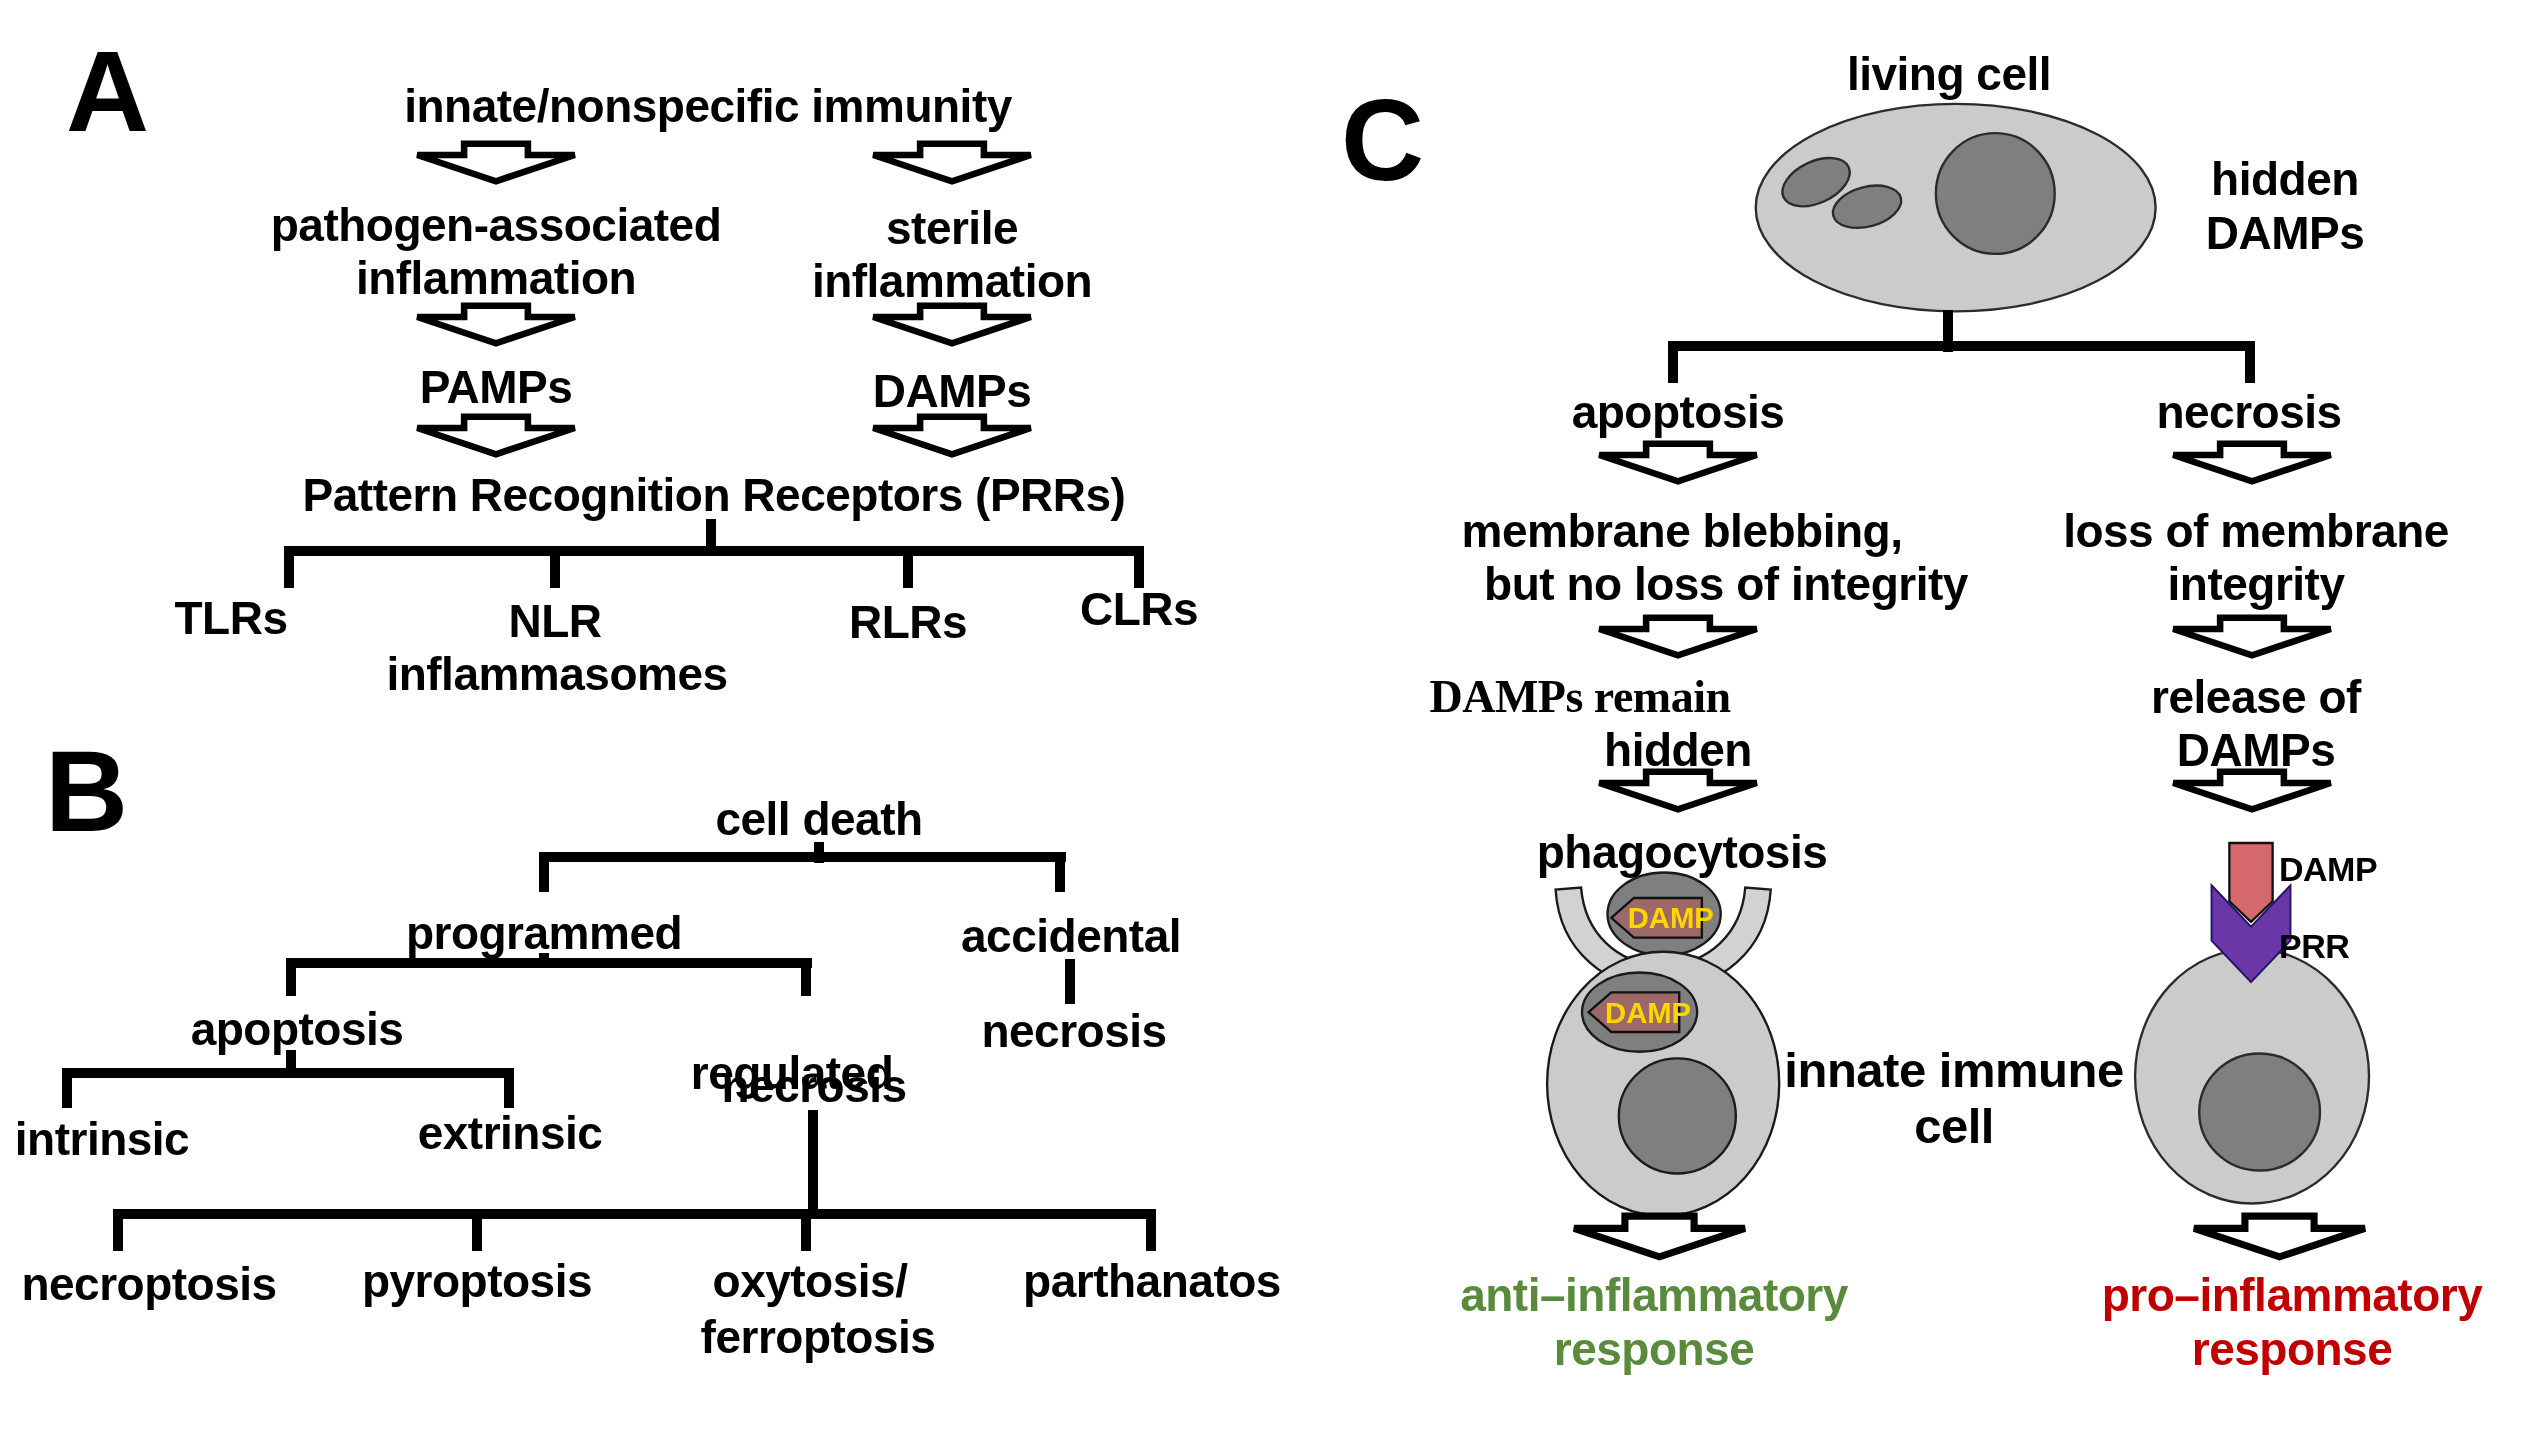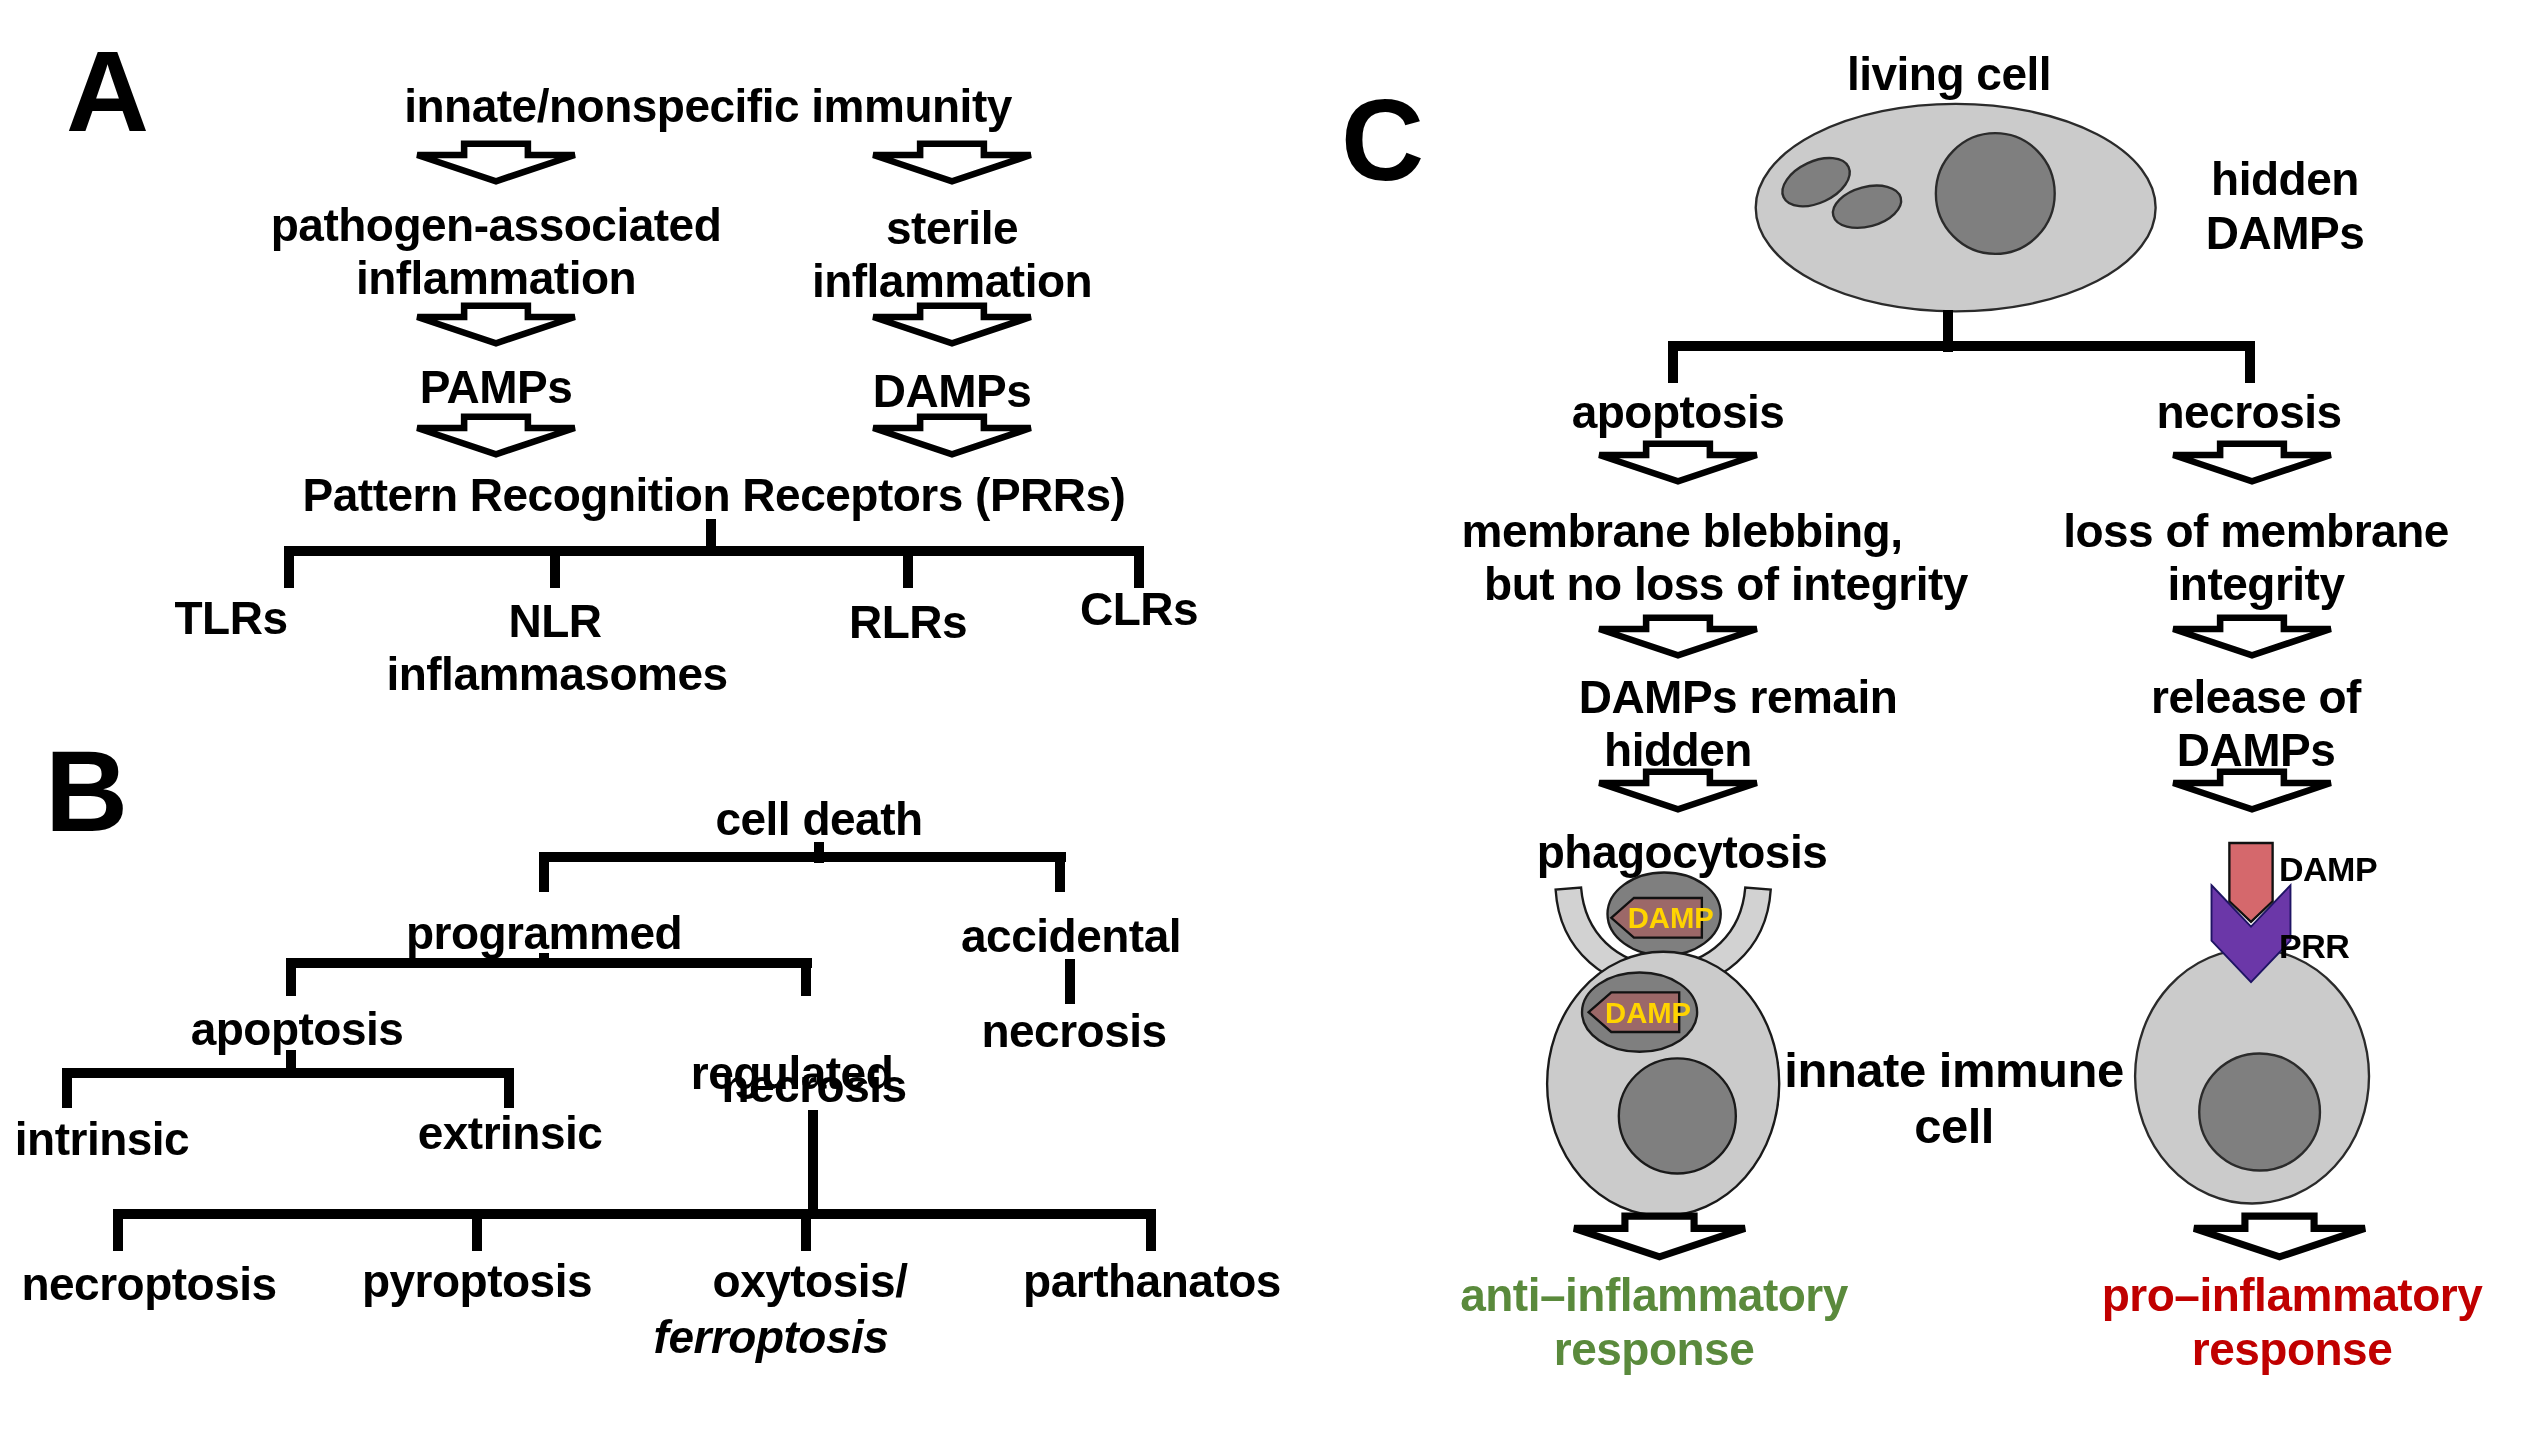--- a/index.html
+++ b/index.html
@@ -110,21 +110,21 @@
   <div class="ln" style="left:808px;top:1110px;width:10.4px;height:106px;"></div>
   <div class="ln" style="left:113px;top:1209px;width:1043px;height:10.4px;"></div>
   <div class="ln" style="left:113px;top:1209px;width:10.4px;height:42px;"></div>
   <div class="ln" style="left:472px;top:1209px;width:10.4px;height:42px;"></div>
   <div class="ln" style="left:801px;top:1209px;width:10.4px;height:42px;"></div>
   <div class="ln" style="left:1146px;top:1209px;width:10.4px;height:42px;"></div>
 
   <div class="lbl" style="left:149px;top:1284px;">necroptosis</div>
   <div class="lbl" style="left:477px;top:1281px;">pyroptosis</div>
   <div class="lbl" style="left:810px;top:1281px;">oxytosis/</div>
-  <div class="lbl" style="left:771px;top:1337px;font-style:italic;">ferroptosis</div>
+  <div class="lbl" style="left:818px;top:1337px;">ferroptosis</div>
   <div class="lbl" style="left:1152px;top:1281px;">parthanatos</div>
 
   <div class="panel-letter" style="left:1341px;top:83px;">C</div>
   <div class="lbl" style="left:1949px;top:74px;">living cell</div>
 
   <svg class="arr" style="left:1751px;top:99px;" width="415" height="222" viewBox="0 0 440 235">
     <ellipse cx="217" cy="115" rx="212" ry="110" fill="#cbcbcb" stroke="#2b2b2b" stroke-width="2.5"></ellipse>
     <ellipse cx="259" cy="100" rx="63" ry="64" fill="#7f7f7f" stroke="#2b2b2b" stroke-width="2.5"></ellipse>
     <ellipse cx="69" cy="88" rx="38" ry="22" fill="#7f7f7f" stroke="#2b2b2b" stroke-width="2.5" transform="rotate(-25 69 88)"></ellipse>
     <ellipse cx="123" cy="114" rx="37" ry="21" fill="#7f7f7f" stroke="#2b2b2b" stroke-width="2.5" transform="rotate(-15 123 114)"></ellipse>
@@ -153,21 +153,21 @@
   <div class="lbl" style="left:2256px;top:531px;">loss of membrane</div>
   <div class="lbl" style="left:2256px;top:584px;">integrity</div>
 
   <svg class="arr" style="left:1595px;top:614px;" width="166" height="45" viewBox="0 0 176 48">
       <use href="#block-arrow-down"></use>
     </svg>
   <svg class="arr" style="left:2169px;top:614px;" width="166" height="45" viewBox="0 0 176 48">
       <use href="#block-arrow-down"></use>
     </svg>
 
-  <div class="lbl" style="left:1738px;top:697px;">DAMPs remain</div>
+  <div class="lbl" style="left:1580px;top:697px;font-family:Liberation Serif, serif;">DAMPs remain</div>
   <div class="lbl" style="left:1678px;top:750px;">hidden</div>
   <div class="lbl" style="left:2256px;top:697px;">release of</div>
   <div class="lbl" style="left:2256px;top:750px;">DAMPs</div>
 
   <svg class="arr" style="left:1595px;top:768px;" width="166" height="45" viewBox="0 0 176 48">
       <use href="#block-arrow-down"></use>
     </svg>
   <svg class="arr" style="left:2169px;top:768px;" width="166" height="45" viewBox="0 0 176 48">
       <use href="#block-arrow-down"></use>
     </svg>

